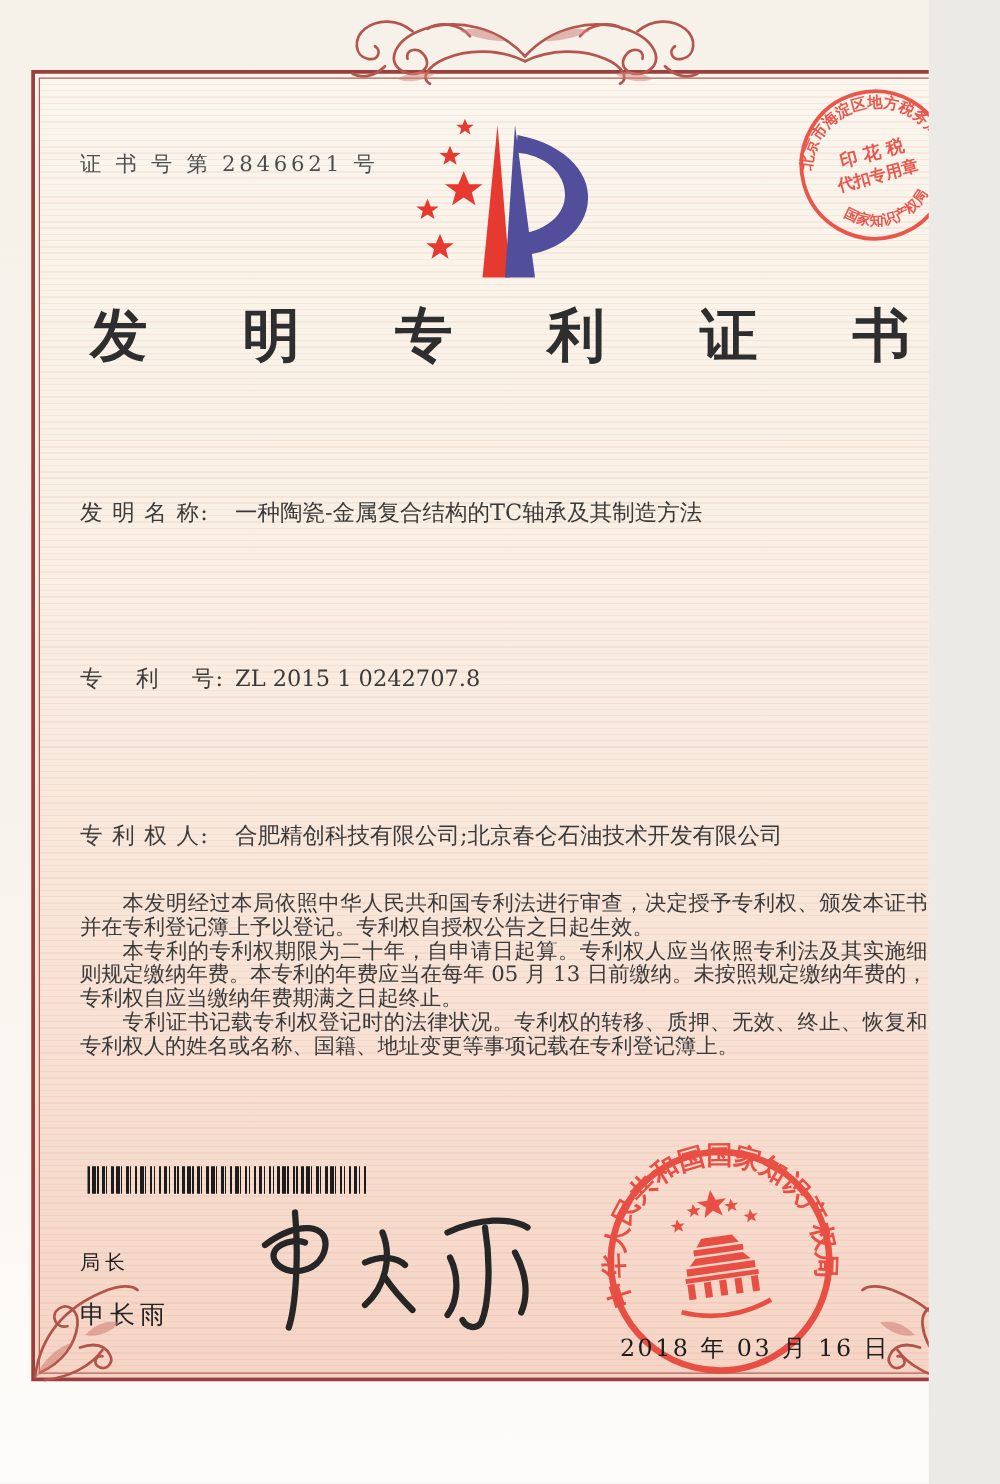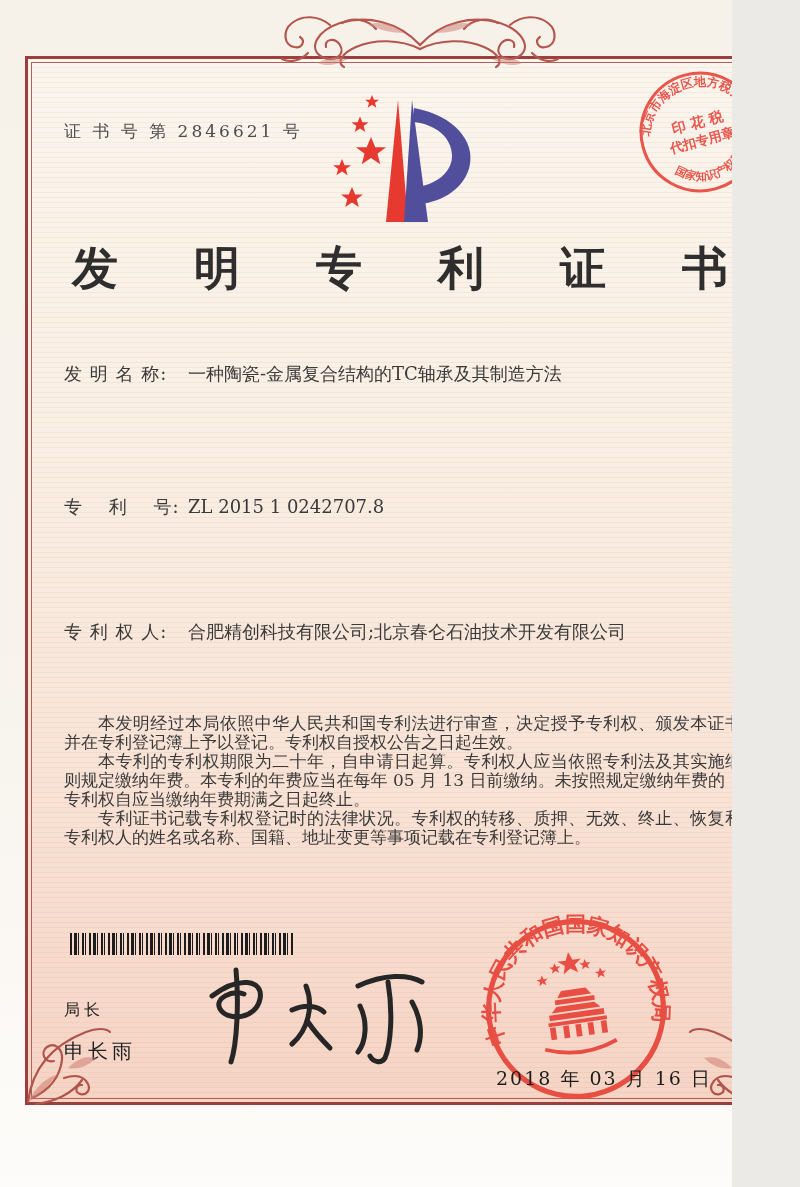--- a/index.html
+++ b/index.html
@@ -1,39 +1,39 @@
 <!DOCTYPE html>
 <html><head>
 <meta charset="utf-8">
 <style>
   html,body{margin:0;padding:0;background:#eceae6;}
   .page{
     position:relative;width:732px;height:1187px;overflow:hidden;
     background:linear-gradient(180deg,#f6f2ea 0%,#f7f3ec 55%,#fbf8f4 82%,#fdfcfa 100%);
-    font-family:"DejaVu Serif","Liberation Serif",serif;color:#3b3b3b;
+    font-family:"DejaVu Serif","Liberation Serif",serif;color:#3b3b3b;padding-left:11px;
   }
   .abs{position:absolute;}
   
   .frame{
     left:25px;top:56px;width:747px;height:1049px;
     border:3.5px solid #9a3f3e;box-sizing:border-box;
     background:linear-gradient(180deg,#faf6ee 0%,#f9efe4 38%,#f8e4d7 68%,#f5d4c5 100%);
   }
   .frame .inner-line{
     position:absolute;inset:3px;border:1px solid #b06055;
     background:repeating-linear-gradient(0deg,rgba(210,120,100,0.10) 0 1px,rgba(255,255,255,0) 1px 5px);
   }
   
   .certnum{left:64px;top:120px;font-size:17px;letter-spacing:3px;color:#4d4d4d;}
   .title{
     left:0;top:238px;width:800px;text-align:center;
     font-size:46px;font-weight:600;color:#2e2e2e;letter-spacing:30px;padding-left:30px;box-sizing:border-box;
   }
   .fieldrow{left:64px;width:690px;font-size:18px;white-space:nowrap;color:#3a3a3a;}
-  .fieldrow .flabel{display:inline-block;width:124px;letter-spacing:1px;}
+  .fieldrow .flabel{display:inline-block;width:124px;letter-spacing:1px;margin-top:36px;}
   .paras{left:64px;top:714px;width:678px;font-size:17px;line-height:19px;text-align:justify;color:#3a3a3a;}
   .paras p{margin:0;text-indent:2em;}
   .signer-title{left:64px;top:1000px;font-size:16px;letter-spacing:4px;color:#222;font-family:"Liberation Sans","DejaVu Sans",sans-serif;}
   .signer-name{left:64px;top:1038px;font-size:20px;letter-spacing:4px;color:#222;font-family:Liberation Mono, monospace;}
   .issue-date{left:496px;top:1066px;font-size:19px;letter-spacing:2px;color:#1d1d1d;z-index:6;}
   
   .barcode{
     left:70px;top:933px;width:224px;height:22px;
     background:repeating-linear-gradient(90deg,
       #1c1c1c 0 2px,transparent 2px 4px,

